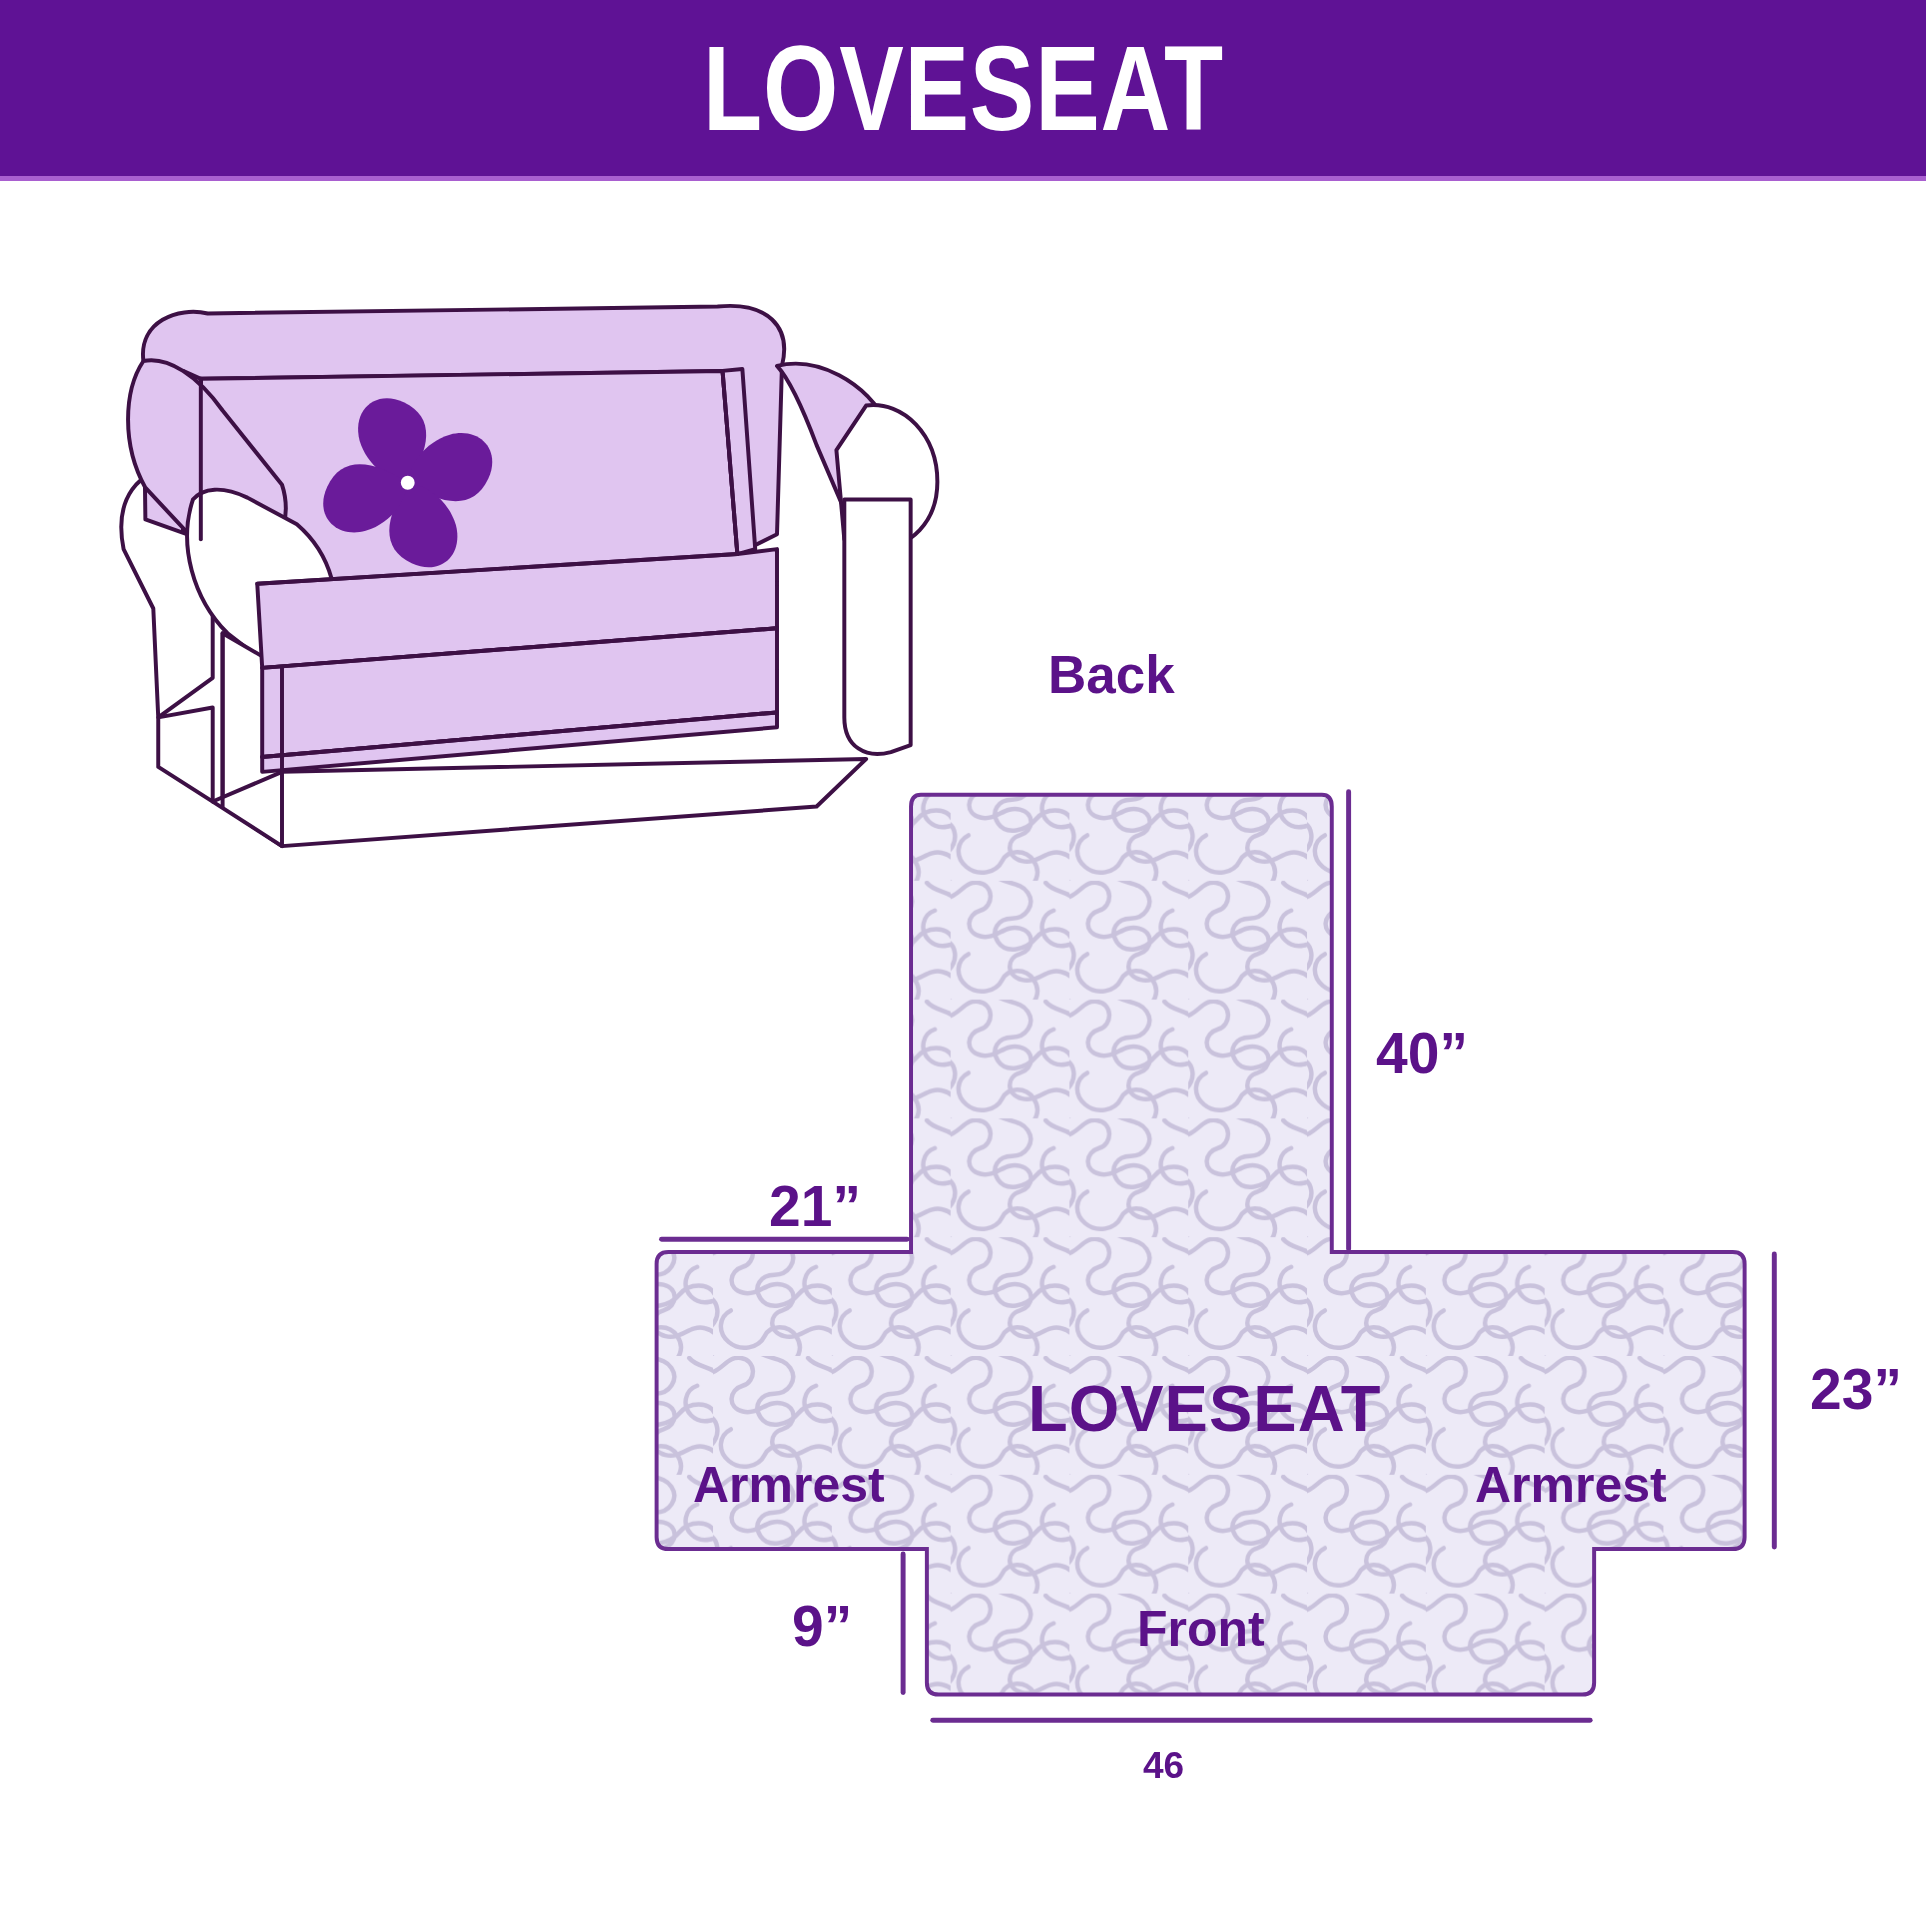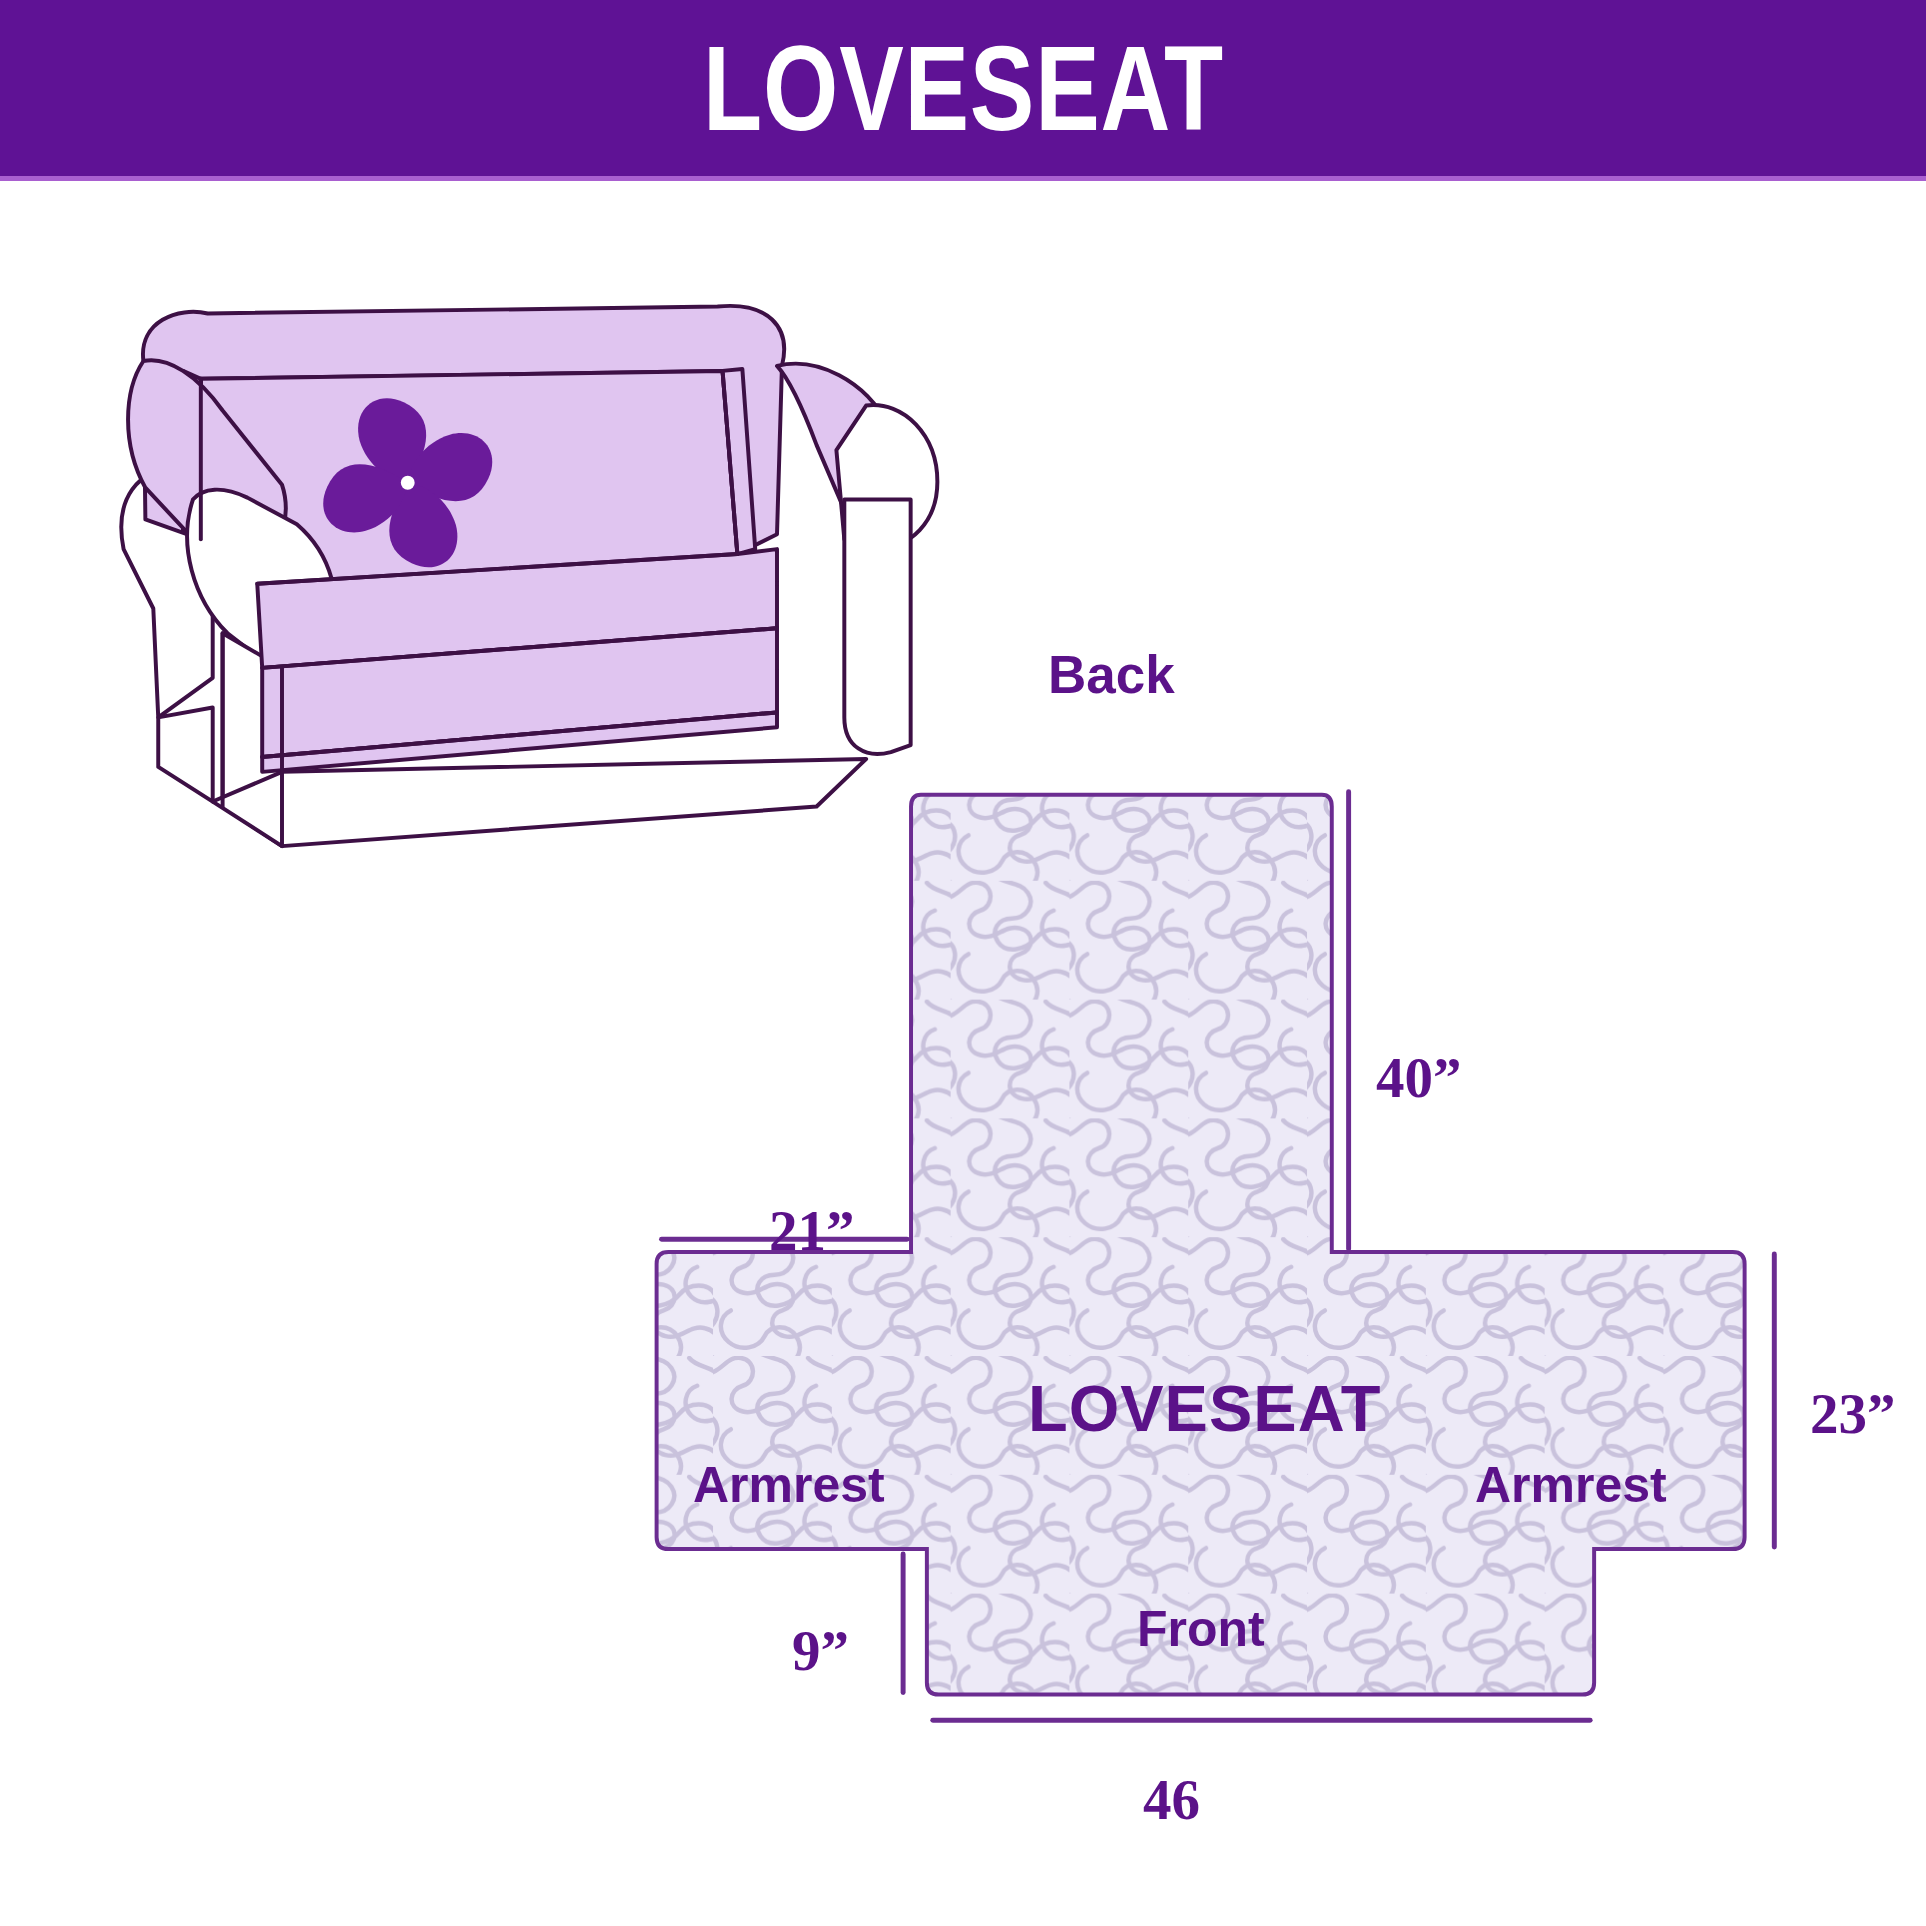--- a/index.html
+++ b/index.html
@@ -54,30 +54,29 @@
   .lbl-back   {left:1048px; top:648px; font-size:53px;}
   .lbl-center {left:1028px; top:1376px; font-size:65px; letter-spacing:1px;}
   .lbl-armL   {left:693px;  top:1460px; font-size:50px;}
   .lbl-armR   {left:1475px; top:1460px; font-size:50px;}
   .lbl-front  {left:1137px; top:1604px; font-size:50px;}
 
   .dim{
     position:absolute;
     color:#5B1289;
     font-weight:bold;
-    font-family:Liberation Serif, serif;
+    font-family:Liberation Sans, sans-serif;
     white-space:nowrap;
     line-height:1;
-    margin-top:24px;
   }
   .dim-40 {left:1376px; top:1025px; font-size:57px;}
   .dim-24 {left:769px;  top:1178px; font-size:57px;}
   .dim-23 {left:1810px; top:1361px; font-size:57px;text-align:center;}
   .dim-13 {left:792px;  top:1598px; font-size:57px;}
-  .dim-46 {left:1143px; top:1747px; font-size:57px;}
+  .dim-46 {left:1143px; top:1747px; font-size:37px;}
 </style>
 </head>
 <body>
 
 <div id="stage">
 
   <div class="header">
     <div class="header-title">LOVESEAT</div>
   </div>
   <div class="header-underline"></div>

